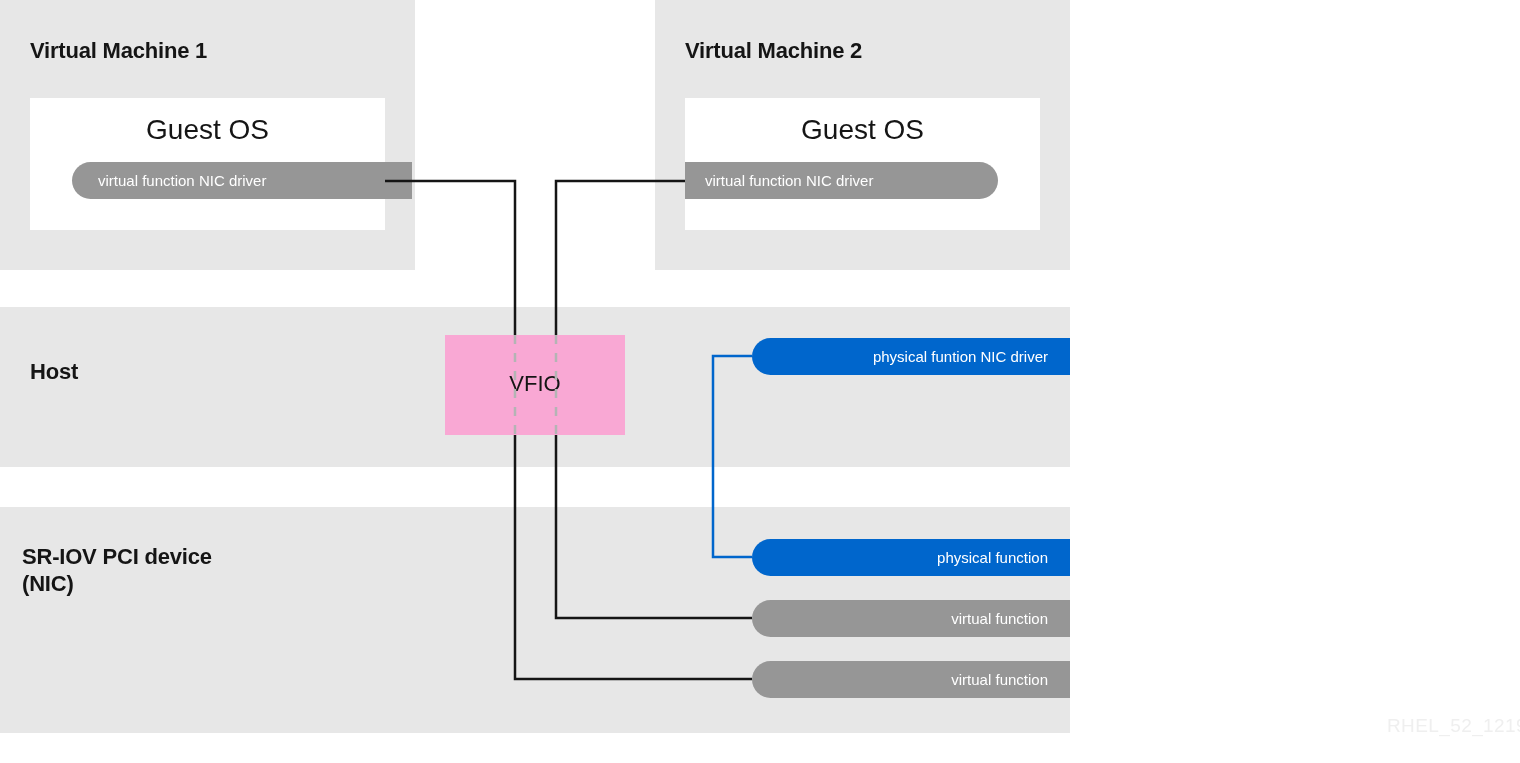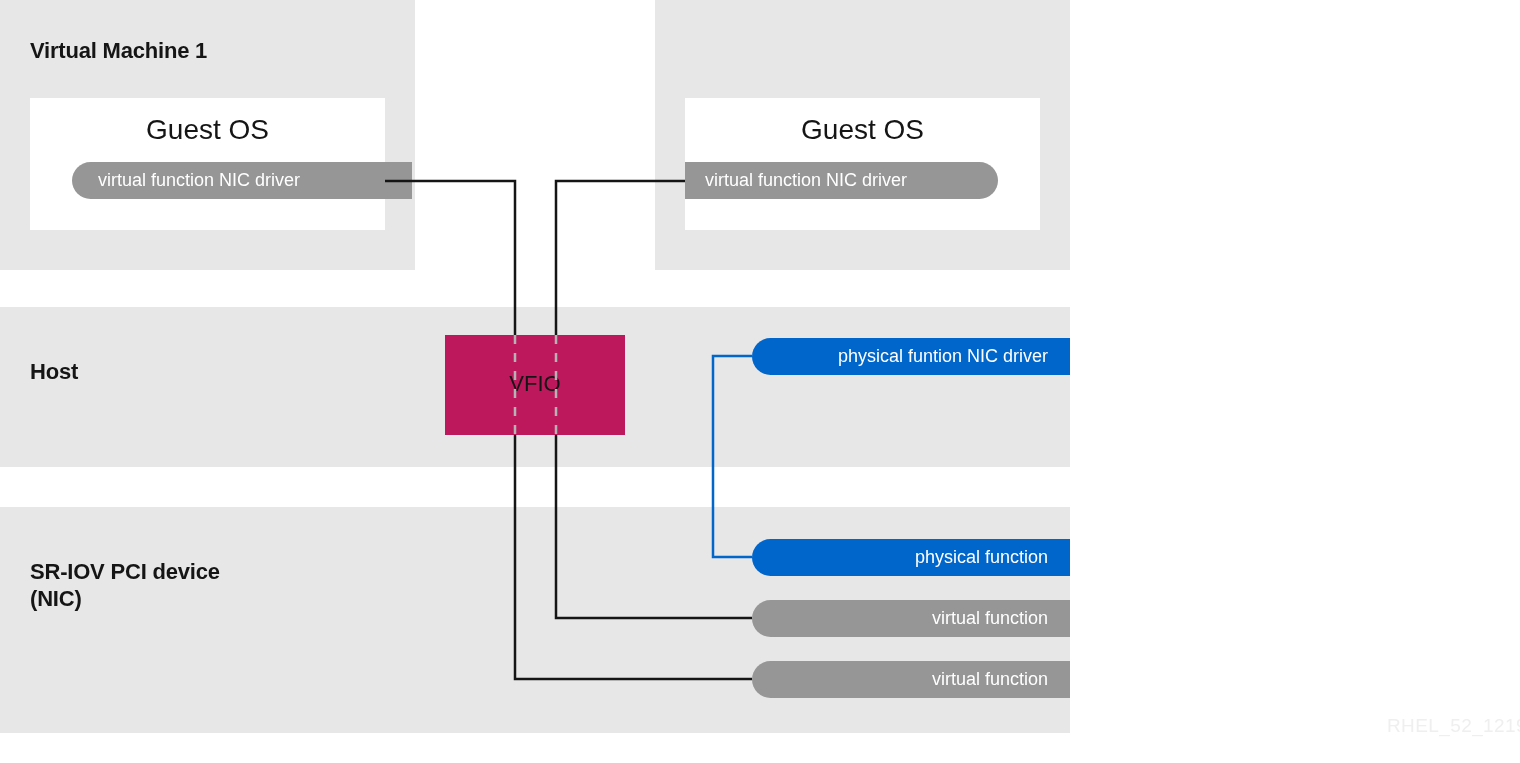--- a/index.html
+++ b/index.html
@@ -38,21 +38,21 @@
     font-size: 22px;
     font-weight: bold;
     color: #151515;
     letter-spacing: -0.2px;
     line-height: 27px;
     white-space: pre-line;
   }
   #title-vm1   { left: 30px;  top: 37px; }
   #title-vm2   { left: 685px; top: 37px; }
   #title-host  { left: 30px;  top: 358px; }
-  #title-sriov { left: 30px;  top: 543px; margin-top: 15px; }
+  #title-sriov { left: 22px;  top: 543px; }
 
   
   .guest-panel {
     position: absolute;
     background: #ffffff;
     overflow: hidden;
   }
   #guest-panel-1 { left: 30px;  top: 98px; width: 355px; height: 132px; }
   #guest-panel-2 { left: 685px; top: 98px; width: 355px; height: 132px; }
 
@@ -65,21 +65,21 @@
     font-size: 28px;
     color: #151515;
   }
 
   
   .pill {
     position: absolute;
     height: 37px;
     line-height: 37px;
     color: #ffffff;
-    font-size: 18px;
+    font-size: 15px;
     box-sizing: border-box;
     white-space: nowrap;
   }
   .pill-gray { background: #969696; }
   .pill-blue { background: #0066cc; }
   
   .cap-left  { border-top-left-radius: 19px;  border-bottom-left-radius: 19px;  }
   .cap-right { border-top-right-radius: 19px; border-bottom-right-radius: 19px; }
 
   
@@ -105,21 +105,21 @@
   #pill-pf-driver { top: 338px; }
   #pill-pf        { top: 539px; }
   #pill-vf-1      { top: 600px; }
   #pill-vf-2      { top: 661px; }
 
   
   #vfio-box {
     position: absolute;
     left: 445px; top: 335px;
     width: 180px; height: 100px;
-    background: #be185d;
+    background: #f9a8d4;
   }
   #vfio-label {
     position: absolute;
     left: 0; top: 36px;
     width: 100%;
     text-align: center;
     font-size: 22px;
     color: #151515;
   }
 
@@ -140,20 +140,21 @@
 <body>
 
 <div id="stage">
 
   <div class="band" id="band-vm1"></div>
   <div class="band" id="band-vm2"></div>
   <div class="band" id="band-host"></div>
   <div class="band" id="band-sriov"></div>
 
   <div class="band-title" id="title-vm1">Virtual Machine 1</div>
+  <div class="band-title" id="title-vm2">Virtual Machine 2</div>
   <div class="band-title" id="title-host">Host</div>
   <div class="band-title" id="title-sriov">SR-IOV PCI device
 (NIC)</div>
 
   <div class="guest-panel" id="guest-panel-1">
     <div class="guest-label">Guest OS</div>
   </div>
 
   <div class="guest-panel" id="guest-panel-2">
     <div class="guest-label">Guest OS</div>

